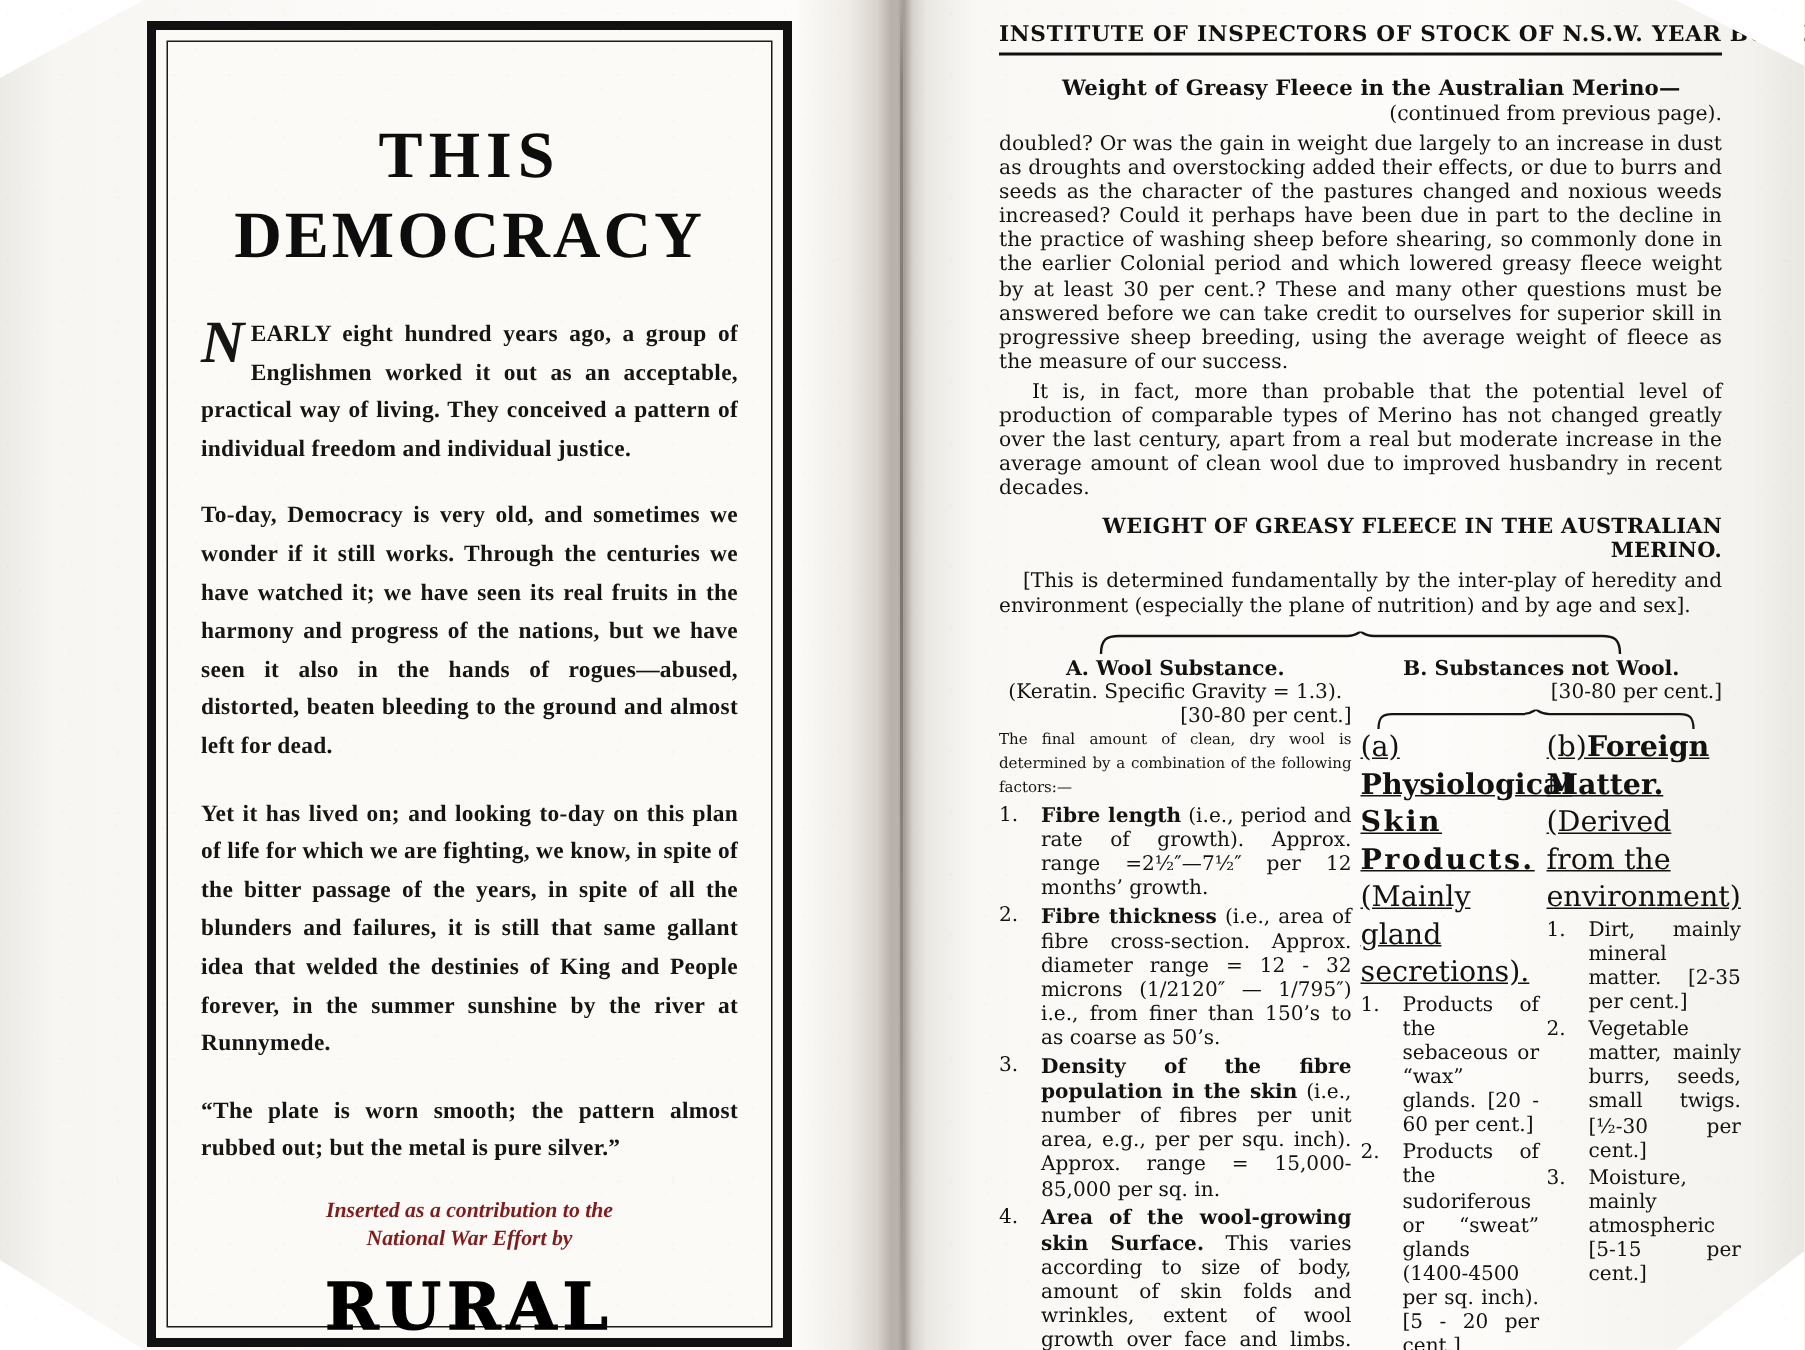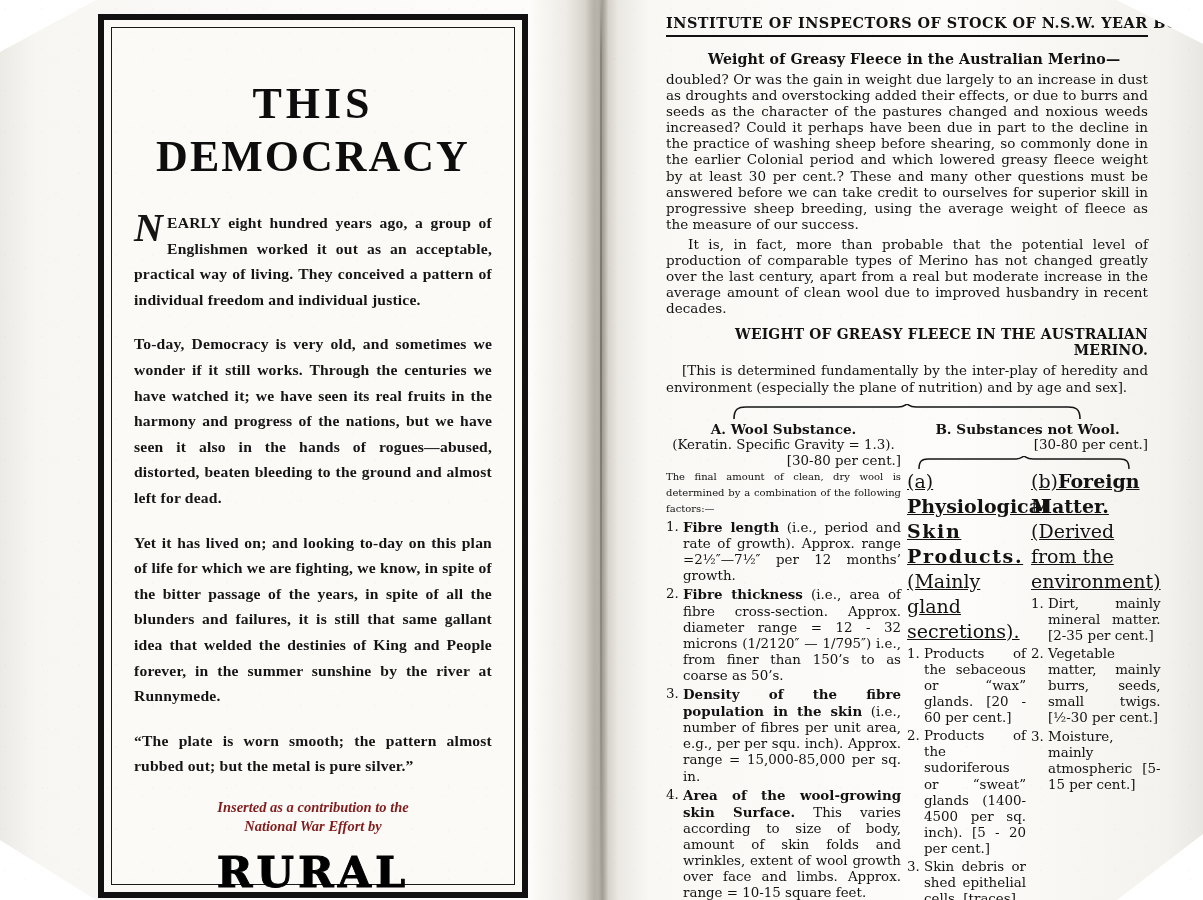--- a/index.html
+++ b/index.html
@@ -98,21 +98,21 @@
   .col-a{width:241px;padding-right:6px;box-sizing:border-box;}
   .col-b{width:241px;box-sizing:border-box;}
 
   .colhead{font-weight:700;font-size:13.6px;text-align:center;}
   .colsub{font-size:13.4px;text-align:center;line-height:16px;}
   .colsub2{font-size:13.4px;text-align:right;line-height:16px;}
 
   .coltext{font-size:10px;line-height:16.1px;text-align:justify;}
   .listnum{display:flex;font-size:13.4px;line-height:16.1px;margin-top:2px;}
   .listnum .n{width:17px;flex:0 0 17px;}
-  .listnum .t{flex:1;text-align:justify;}
+  .listnum .t{flex:1;text-align:justify;margin-left:11px;}
   .listnum b{font-weight:700;}
 
   .sub2{display:flex;}
   .sub-a{width:124px;flex:0 0 124px;padding-right:5px;box-sizing:border-box;}
   .sub-b{flex:1;}
   .sub-head{font-size:19px;line-height:25px;text-decoration:underline;}
   .sub-head b{font-weight:700;}
   .spx{letter-spacing:1.6px;}
 </style>
 </head>
@@ -146,20 +146,21 @@
 
       </div>
     </div>
   </div>
 
   <div class="right-page">
     <div class="rp">
 
       <div class="run-head">INSTITUTE OF INSPECTORS OF STOCK OF N.S.W. YEAR BOOK.</div>
       <div class="sec-title">Weight of Greasy Fleece in the Australian Merino—</div>
+      <div class="cont-prev">(continued from previous page).</div>
 
       <div class="bodytext">doubled? Or was the gain in weight due largely to an increase in dust as droughts and overstocking added their effects, or due to burrs and seeds as the character of the pastures changed and noxious weeds increased? Could it perhaps have been due in part to the decline in the practice of washing sheep before shearing, so commonly done in the earlier Colonial period and which lowered greasy fleece weight by at least 30 per cent.? These and many other questions must be answered before we can take credit to ourselves for superior skill in progressive sheep breeding, using the average weight of fleece as the measure of our success.</div>
       <div class="bodytext indent">It is, in fact, more than probable that the potential level of production of comparable types of Merino has not changed greatly over the last century, apart from a real but moderate increase in the average amount of clean wool due to improved husbandry in recent decades.</div>
 
       <div class="center-head">WEIGHT OF GREASY FLEECE IN THE AUSTRALIAN MERINO.</div>
       <div class="bracket-note">[This is determined fundamentally by the inter-play of heredity and environment (especially the plane of nutrition) and by age and sex].</div>
 
       <div class="brace-wrap">
         <div class="brace">
           <svg width="482" height="16" viewBox="0 0 482 16" aria-hidden="true">

